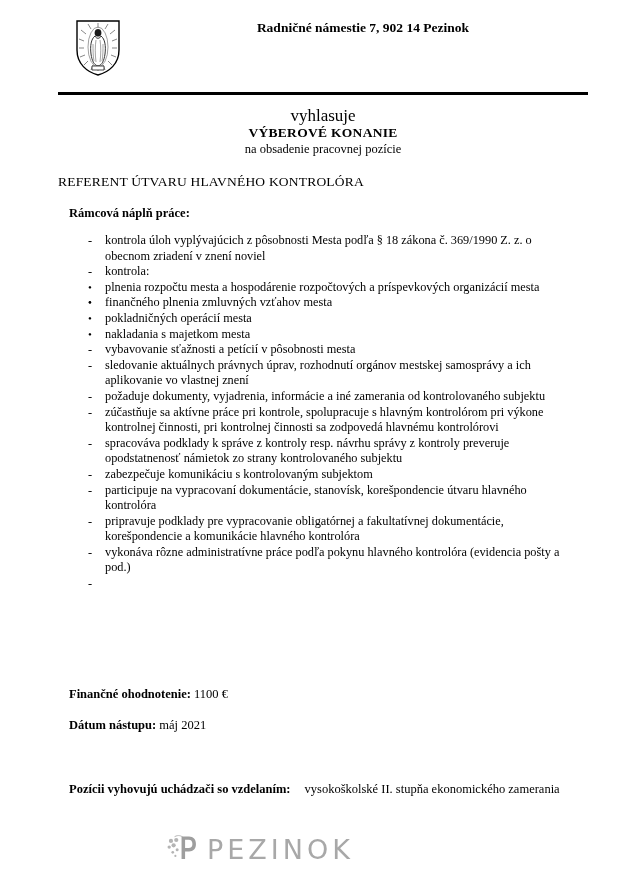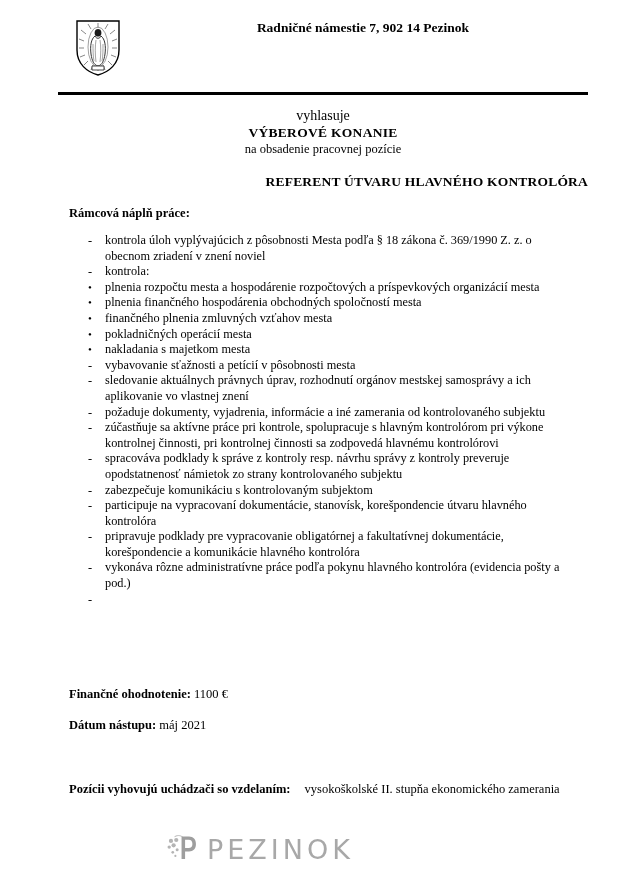--- a/index.html
+++ b/index.html
@@ -73,41 +73,41 @@
 
   
   .announce {
     position: absolute;
     left: 58px;
     top: 108px;
     width: 530px;
     text-align: center;
   }
   .announce .l1 {
-    font-size: 14px;
+    font-size: 17px;
     line-height: 16px;
   }
   .announce .l2 {
     font-size: 13.5px;
     font-weight: bold;
     line-height: 17px;
     letter-spacing: 0.3px;
   }
   .announce .l3 {
     font-size: 12.5px;
     line-height: 16px;
   }
   .position-title {
     position: absolute;
     left: 58px;
     top: 173px;
     width: 530px;
-    text-align: right;
+    text-align: left;
     font-size: 13.5px;
-    font-weight: bold;
+    font-weight: normal;
     letter-spacing: 0.2px;
     line-height: 17px;
   }
 
   
   .section-heading {
     position: absolute;
     left: 69px;
     font-size: 12.5px;
     font-weight: bold;
@@ -240,21 +240,21 @@
   </div>
 
   <div class="position-title">REFERENT ÚTVARU HLAVNÉHO KONTROLÓRA</div>
 
   <div class="section-heading" style="top:205px;">Rámcová náplň práce:</div>
 
   <div class="duties" id="duties-list">
       <div class="duty"><span class="marker">-</span><span class="text">kontrola úloh vyplývajúcich z pôsobnosti Mesta podľa § 18 zákona č. 369/1990 Z. z. o obecnom zriadení v znení noviel</span></div>
       <div class="duty"><span class="marker">-</span><span class="text">kontrola:</span></div>
       <div class="duty"><span class="marker dot">•</span><span class="text">plnenia rozpočtu mesta a hospodárenie rozpočtových a príspevkových organizácií mesta</span></div>
-      <div class="duty"><span class="marker dot">•</span><span class="text">plnenia finančného hospodárenia obchodných spoločností mesta</span></div>
+      <div class="duty"><span class="marker dot">•</span></div>
       <div class="duty"><span class="marker dot">•</span><span class="text">finančného plnenia zmluvných vzťahov mesta</span></div>
       <div class="duty"><span class="marker dot">•</span><span class="text">pokladničných operácií mesta</span></div>
       <div class="duty"><span class="marker dot">•</span><span class="text">nakladania s majetkom mesta</span></div>
       <div class="duty"><span class="marker">-</span><span class="text">vybavovanie sťažnosti a petícií v pôsobnosti mesta</span></div>
       <div class="duty"><span class="marker">-</span><span class="text">sledovanie aktuálnych právnych úprav, rozhodnutí orgánov mestskej samosprávy a ich aplikovanie vo vlastnej znení</span></div>
       <div class="duty"><span class="marker">-</span><span class="text">požaduje dokumenty, vyjadrenia, informácie a iné zamerania od kontrolovaného subjektu</span></div>
       <div class="duty"><span class="marker">-</span><span class="text">zúčastňuje sa aktívne práce pri kontrole, spolupracuje s hlavným kontrolórom pri výkone kontrolnej činnosti, pri kontrolnej činnosti sa zodpovedá hlavnému kontrolórovi</span></div>
       <div class="duty"><span class="marker">-</span><span class="text">spracováva podklady k správe z kontroly resp. návrhu správy z kontroly preveruje opodstatnenosť námietok zo strany kontrolovaného subjektu</span></div>
       <div class="duty"><span class="marker">-</span><span class="text">zabezpečuje komunikáciu s kontrolovaným subjektom</span></div>
       <div class="duty"><span class="marker">-</span><span class="text">participuje na vypracovaní dokumentácie, stanovísk, korešpondencie útvaru hlavného kontrolóra</span></div>

